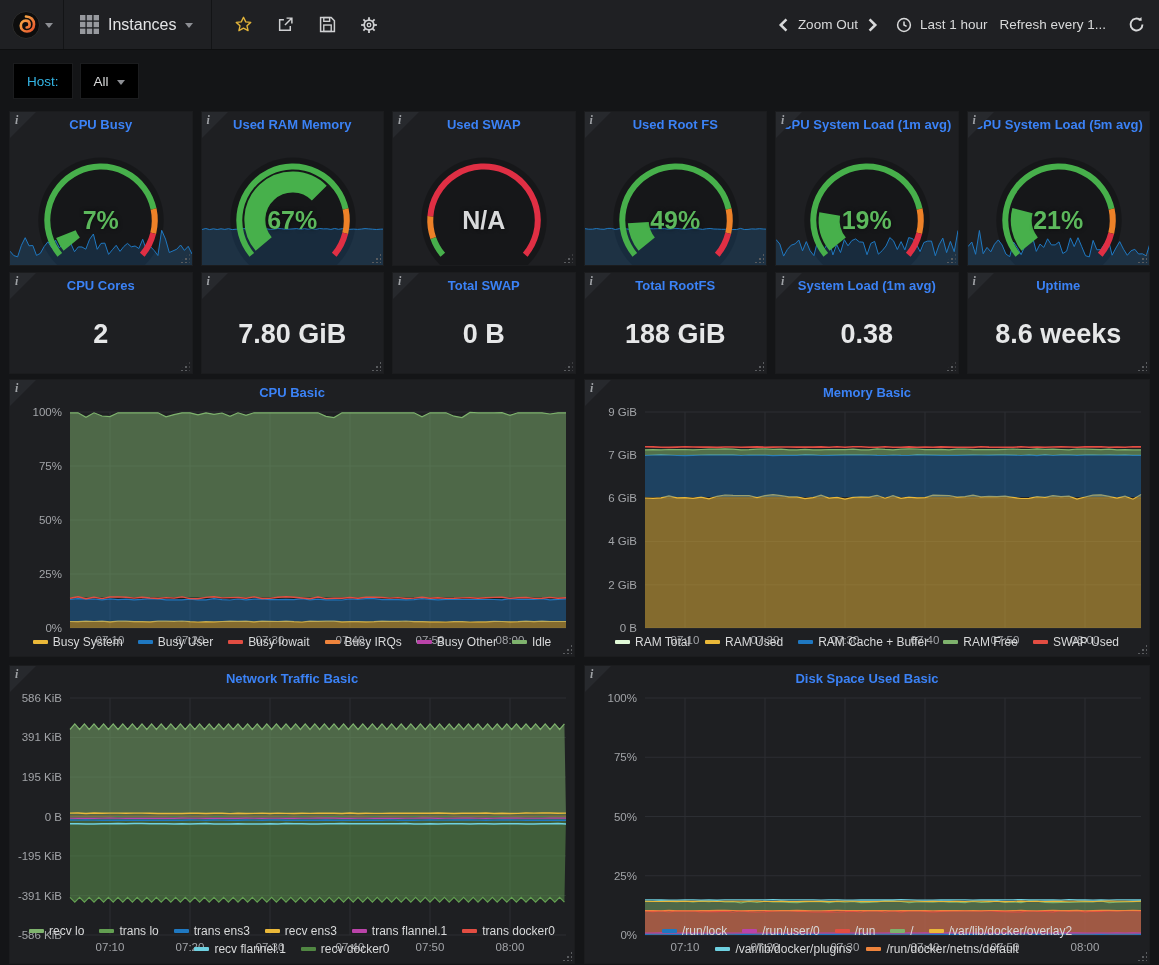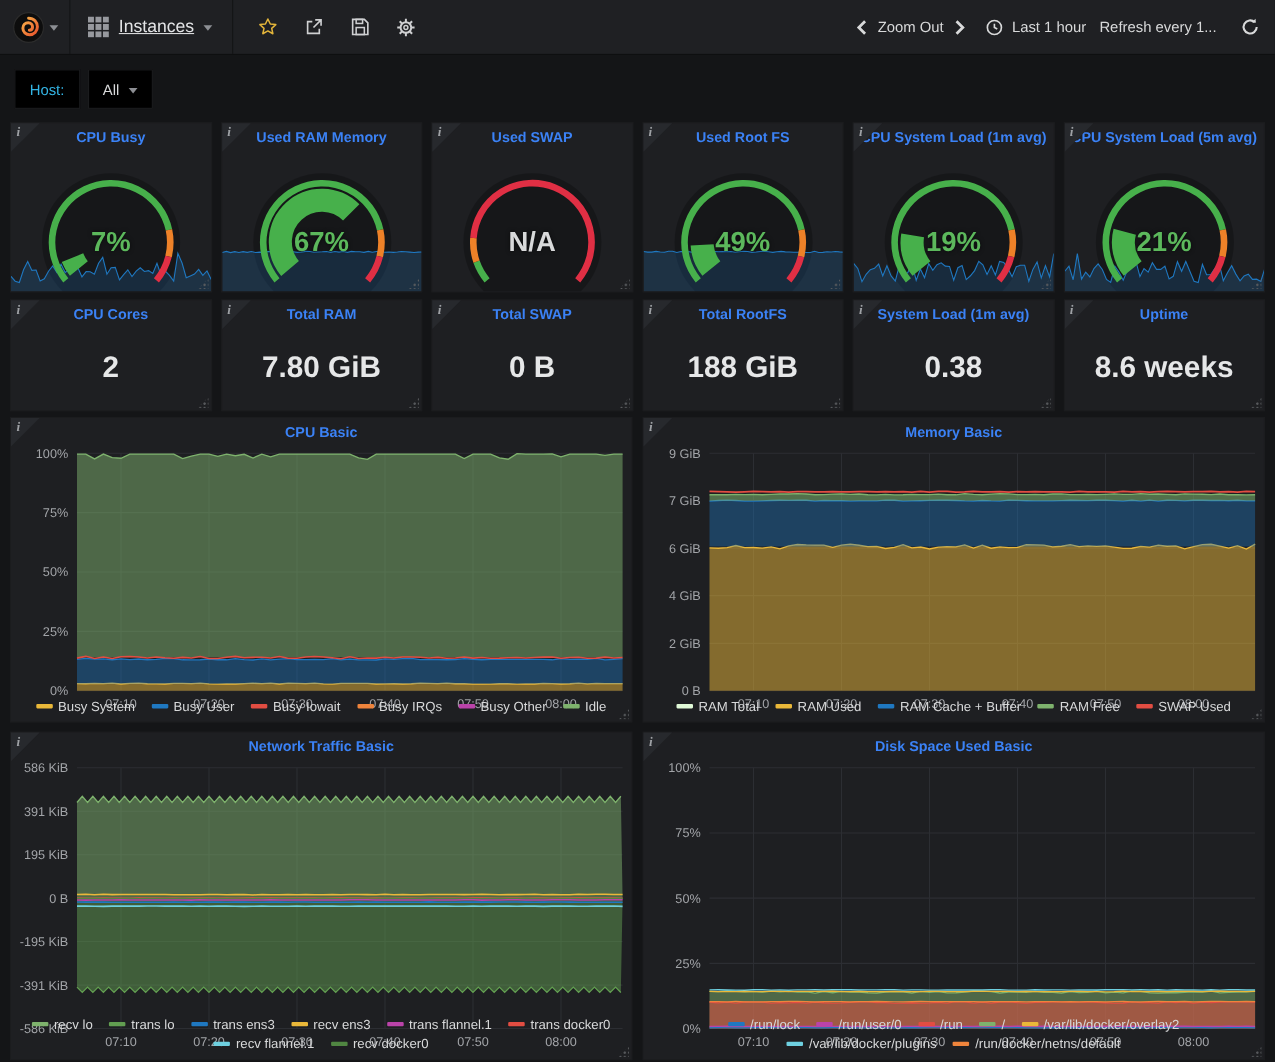--- a/index.html
+++ b/index.html
@@ -5,21 +5,21 @@
   * { box-sizing: border-box; margin: 0; padding: 0; }
   html,body { width:1159px; height:965px; background:#141517; overflow:hidden;
     font-family:"Liberation Sans", sans-serif; color:#d8d9da; }
 
   
   .navbar { height:50px; background:#1f2023; display:flex; align-items:center;
     border-bottom:1px solid #0e0f10; }
   .logo-block { width:64px; height:100%; display:flex; align-items:center; justify-content:center;
     gap:4px; border-right:1px solid #131416; cursor:pointer; }
   .dash-block { height:100%; display:flex; align-items:center; gap:9px; padding:0 18px 0 16px;
-    border-right:1px solid #131416; cursor:pointer;text-decoration:underline; }
+    border-right:1px solid #131416; cursor:pointer; }
   .dash-title { font-size:16px; color:#e3e4e6; }
   .caret { width:0; height:0; border-left:4px solid transparent; border-right:4px solid transparent;
     border-top:5px solid #8d8f94; margin-top:2px; }
   .nav-icons { display:flex; align-items:center; gap:12px; padding-left:16px; }
   .nav-icon { width:30px; height:30px; display:flex; align-items:center; justify-content:center; cursor:pointer; }
   .nav-right { margin-left:auto; display:flex; align-items:center; gap:8px; padding-right:14px; }
   .nav-right .txt { font-size:13.5px; color:#d8d9da; cursor:pointer; }
   .refresh-txt { color:#eb7b18; }
   .chev { cursor:pointer; display:flex; align-items:center; }
 
@@ -304,23 +304,20 @@
         <div class="info-i">i</div>
       <div class="panel-title">
           <span>CPU Cores</span>
         </div>
       <div class="stat-value">2</div>
       <div class="resize-h"></div>
     </div>
     <div class="panel">
       <div class="info-corner"></div>
         <div class="info-i">i</div>
-      <div class="panel-title">
-          <span>Total RAM</span>
-        </div>
       <div class="stat-value">7.80 GiB</div>
       <div class="resize-h"></div>
     </div>
     <div class="panel">
       <div class="info-corner"></div>
         <div class="info-i">i</div>
       <div class="panel-title">
           <span>Total SWAP</span>
         </div>
       <div class="stat-value">0 B</div>

